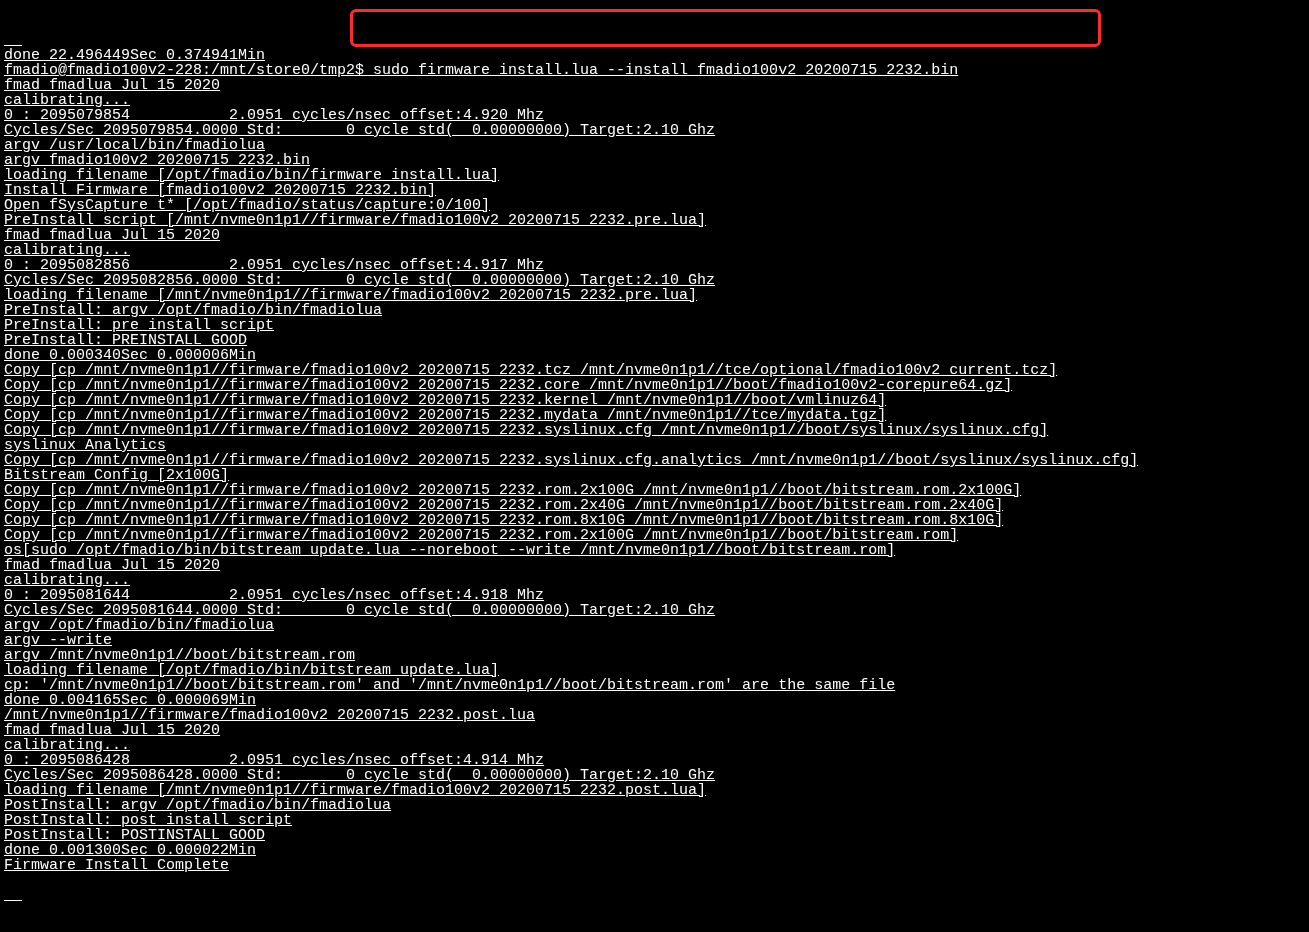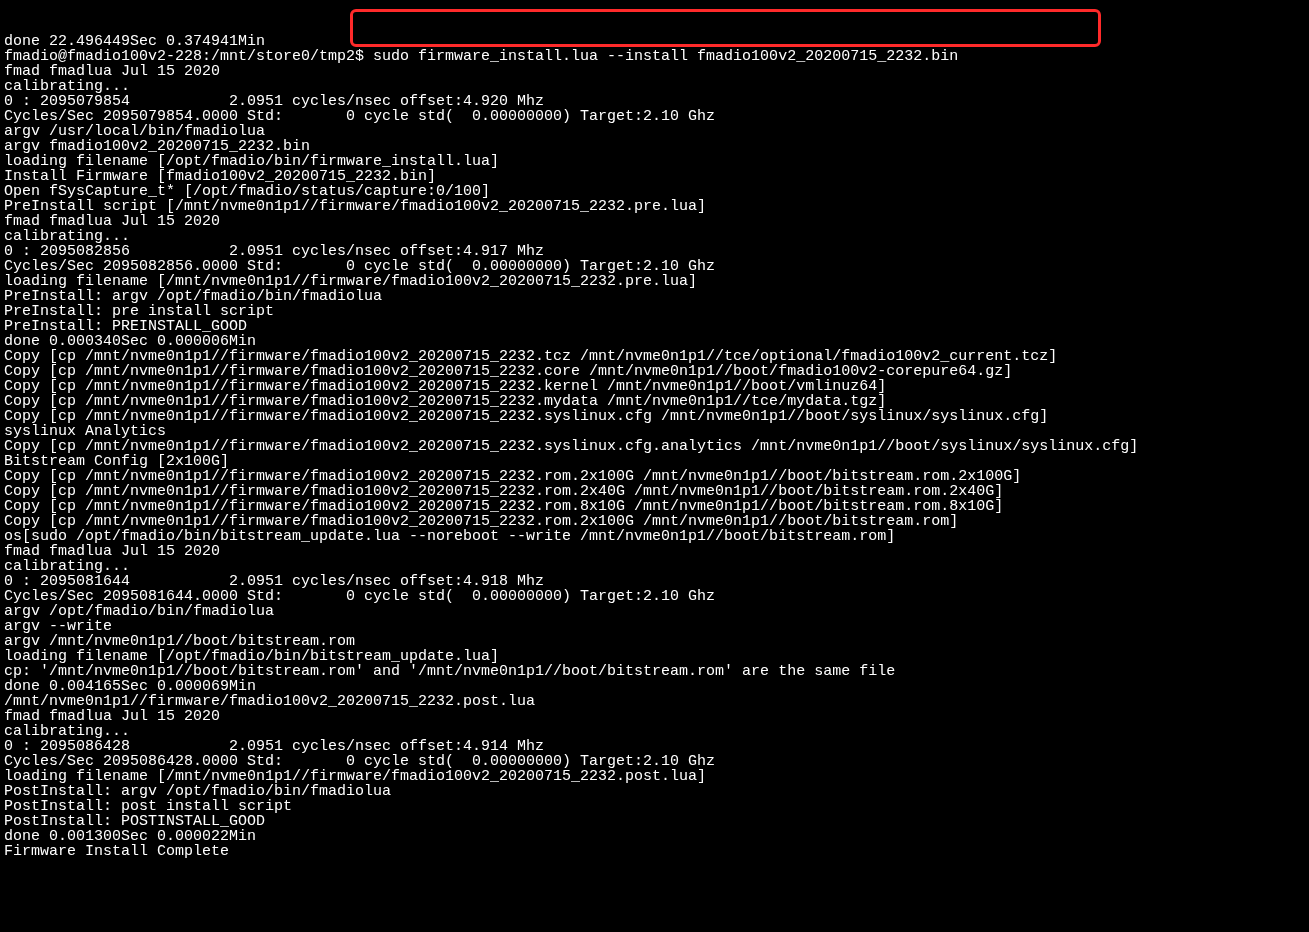--- a/index.html
+++ b/index.html
@@ -8,23 +8,24 @@
     background:#000;
     color:#fff;
     font-family:"Courier New",Courier,monospace;
     font-size:15px;
     line-height:15px;
     width:1309px;
     height:932px;
     overflow:hidden;
   }
   .term{
-    padding:4px 0 0 4px;
+    padding:18px 0 0 4px;
     white-space:pre;
     position:relative;
+    text-decoration:underline;
   }
   .line{
     white-space:pre;
   }
   .highlight-box{
     position:absolute;
     border:3px solid #ff2a2a;
     border-radius:6px;
     pointer-events:none;
   }

